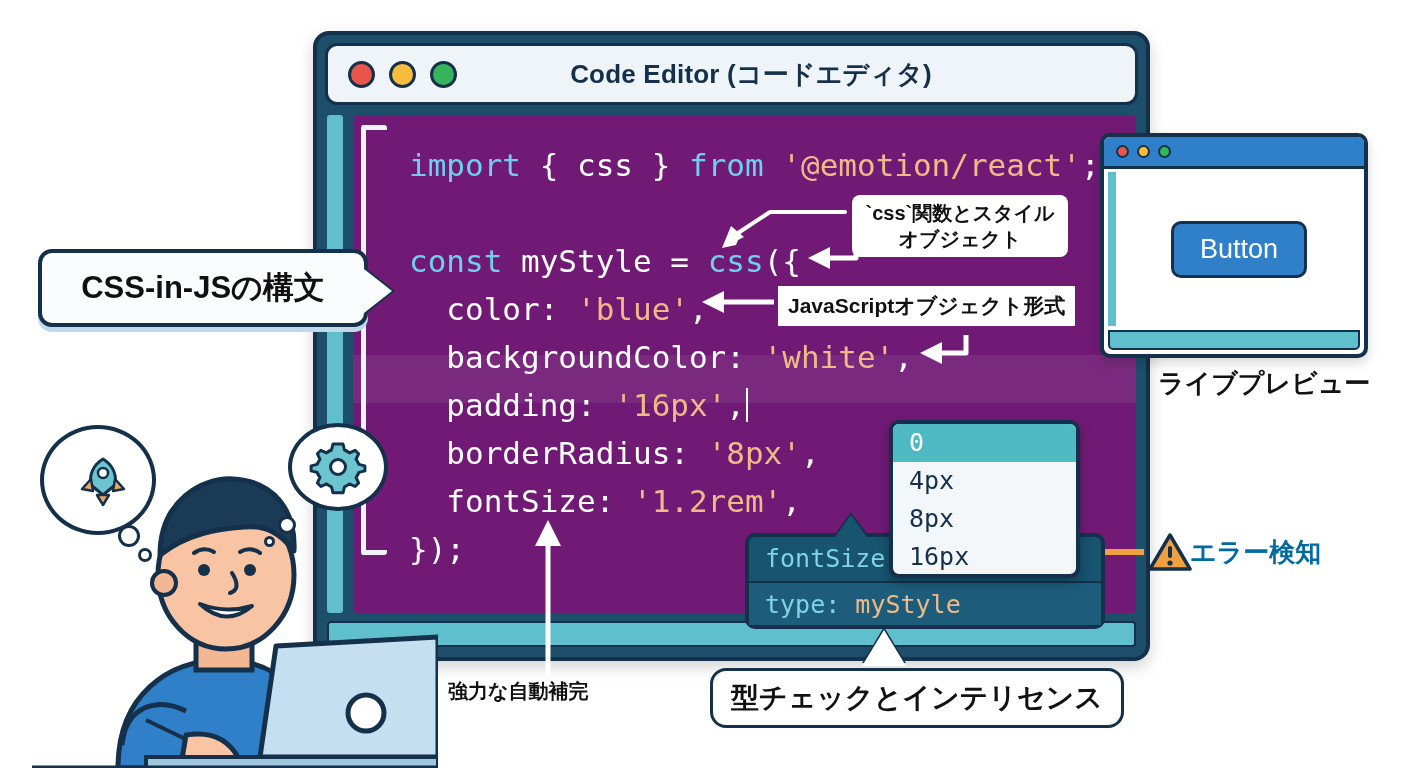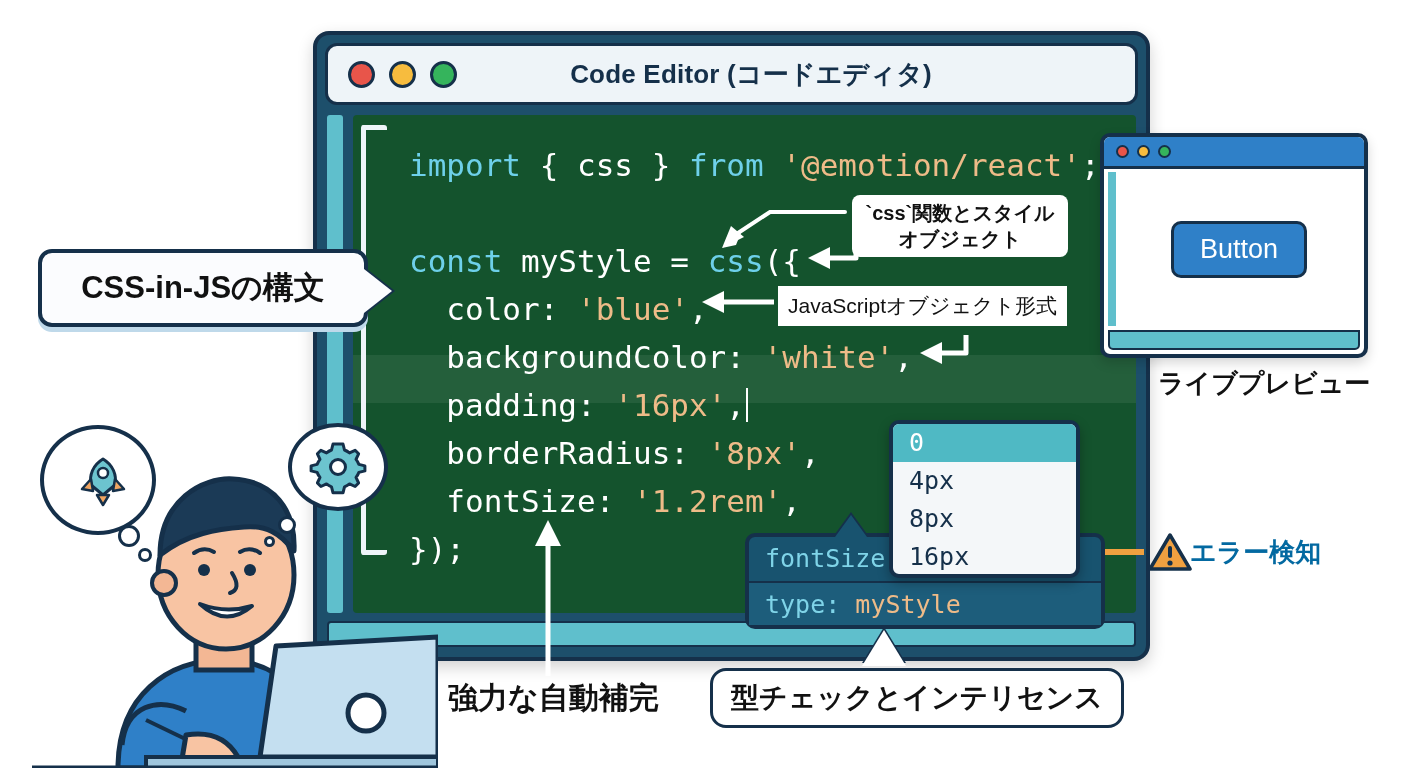--- a/index.html
+++ b/index.html
@@ -35,21 +35,21 @@
     flex: 1; text-align: center; font-size: 26px; font-weight: bold;
     color: #15304a; letter-spacing: .2px; margin-right: 90px;
   }
 
   .editor-leftstrip {
     position: absolute; left: 10px; top: 80px; width: 16px; bottom: 44px;
     background: #5fbfcc; border-radius: 3px;
   }
   .editor-body {
     position: absolute; left: 36px; top: 80px; right: 10px; bottom: 44px;
-    background: #14532d;
+    background: #701a75;
     border-radius: 4px;
     overflow: hidden;
   }
   .editor-bottombar {
     position: absolute; left: 10px; right: 10px; bottom: 10px; height: 26px;
     background: #5fbfcc; border: 2px solid #15304a; border-radius: 4px;
   }
 
   
   .code {
@@ -163,30 +163,30 @@
 
   .lbl-css-fn {
     position: absolute; left: 852px; top: 195px; width: 216px;
     background: #ffffff; border-radius: 8px; padding: 5px 8px;
     font-size: 20px; font-weight: bold; color: #111; text-align: center;
     line-height: 26px; z-index: 26;
   }
   .lbl-jsobj {
     position: absolute; left: 778px; top: 286px;
     background: #ffffff; border-radius: 0; padding: 6px 10px;
-    font-size: 21px; font-weight: normal; color: #111; z-index: 26; white-space: nowrap;
+    font-size: 21px; font-weight: bold; color: #111; z-index: 26; white-space: nowrap;
   }
 
   .lbl-livepreview {
     position: absolute; left: 1158px; top: 366px;
     font-size: 26px; font-weight: bold; color: #111; white-space: nowrap;
   }
   .lbl-autocomplete {
     position: absolute; left: 448px; top: 678px;
-    font-size: 30px; font-weight: bold; color: #111; white-space: nowrap;
+    font-size: 20px; font-weight: bold; color: #111; white-space: nowrap;
   }
   .lbl-typecheck {
     position: absolute; left: 710px; top: 668px;
     background: #ffffff; border: 3px solid #15304a; border-radius: 16px;
     padding: 8px 18px; font-size: 28px; font-weight: bold; color: #111;
     white-space: nowrap; z-index: 22;
   }
   .typecheck-notch {
     position: absolute; left: 862px; top: 630px; width: 0; height: 0;
     border-left: 22px solid transparent; border-right: 22px solid transparent;

